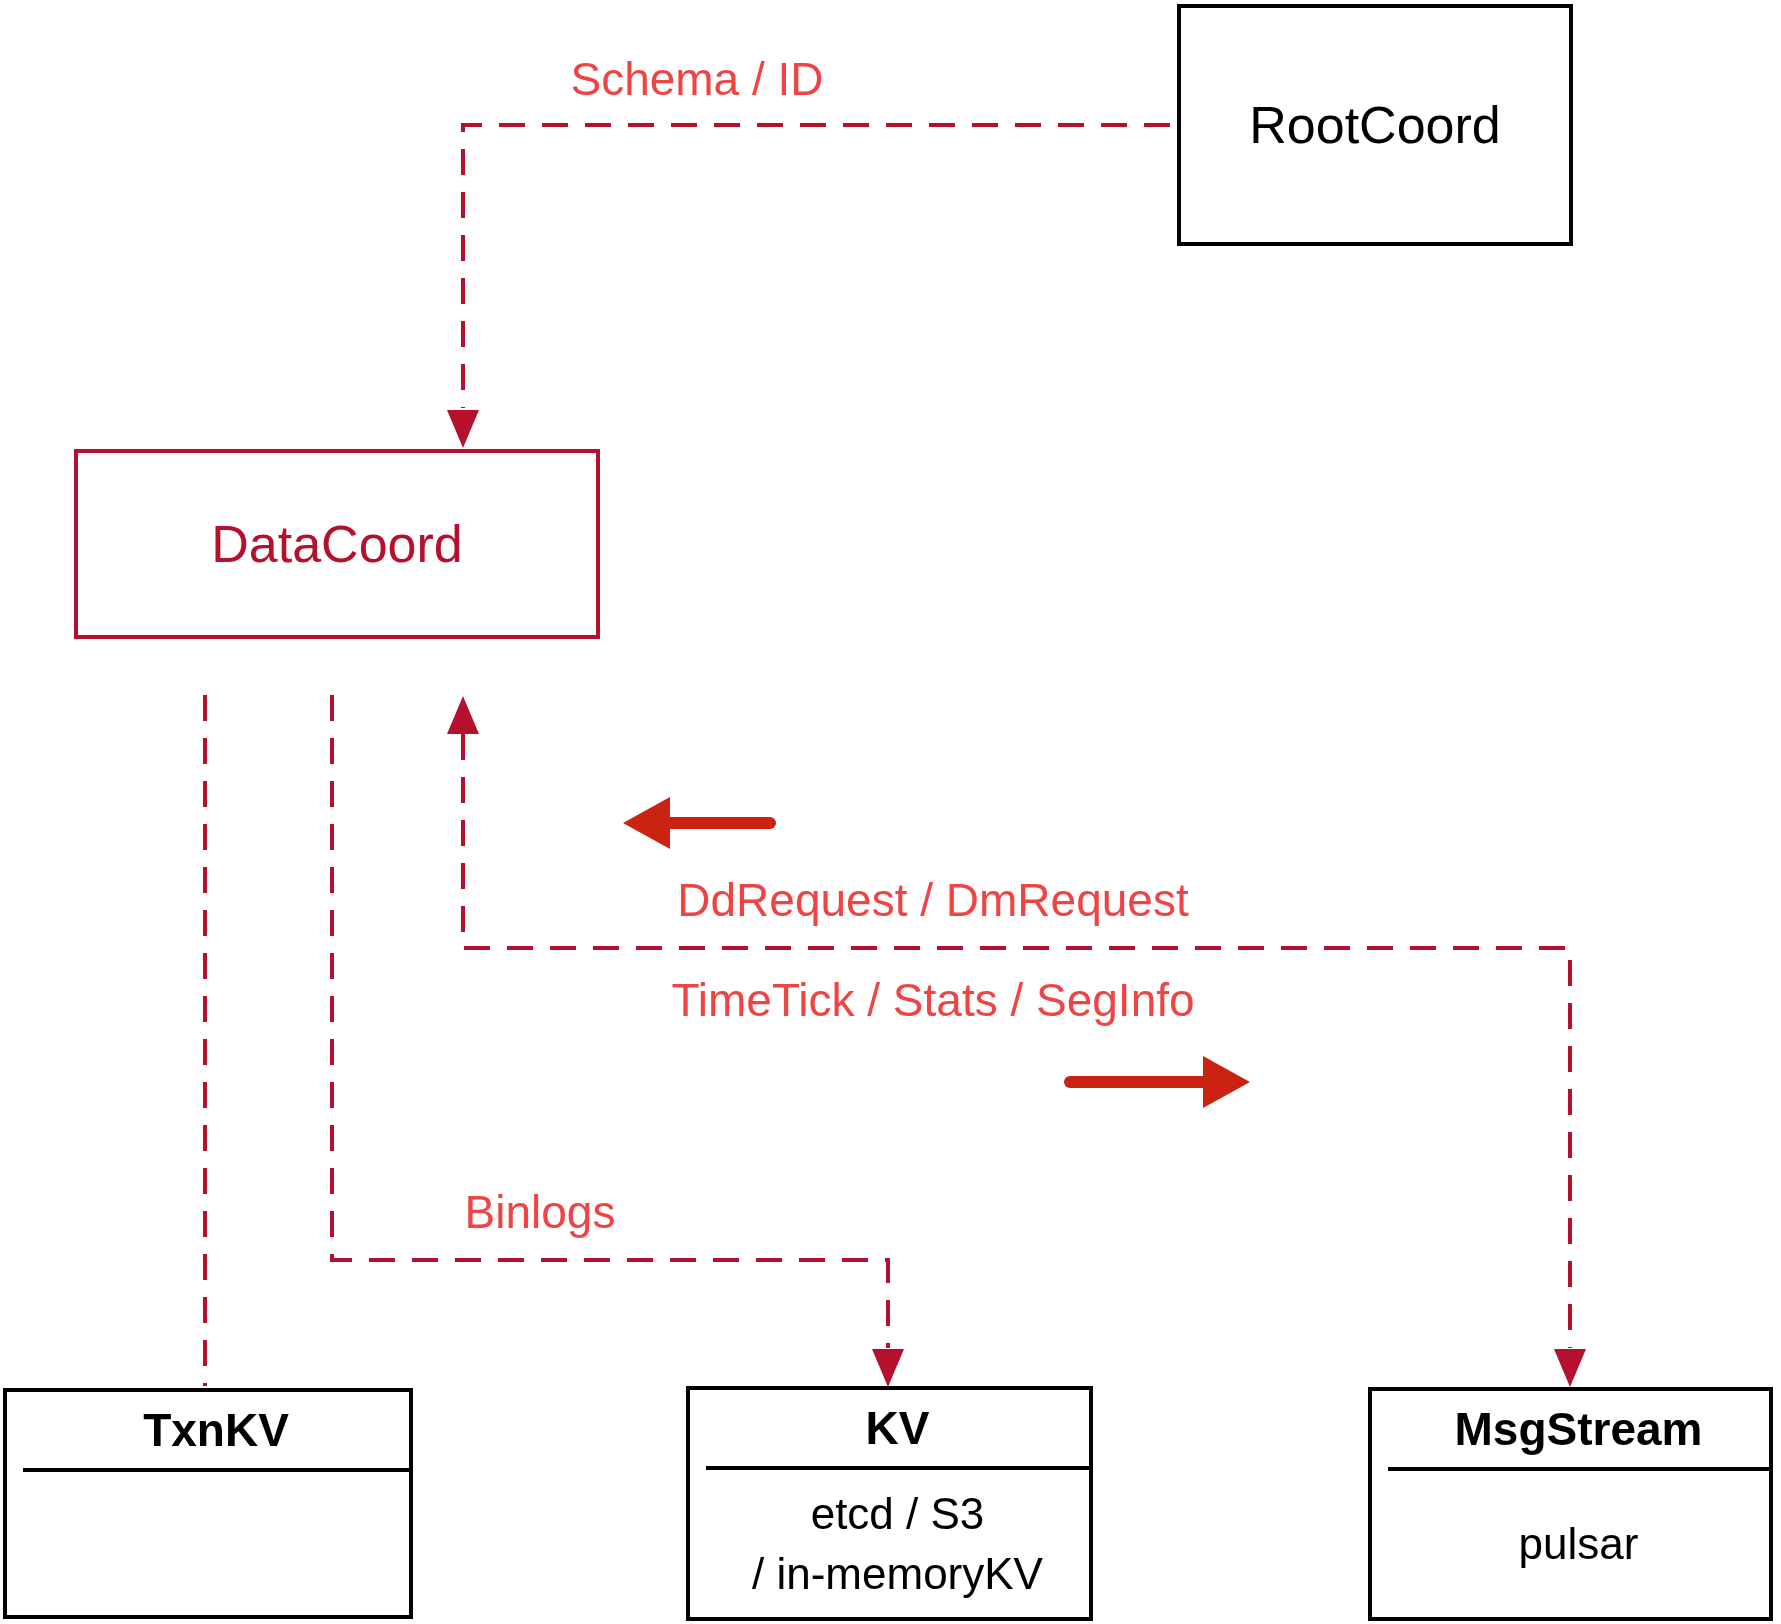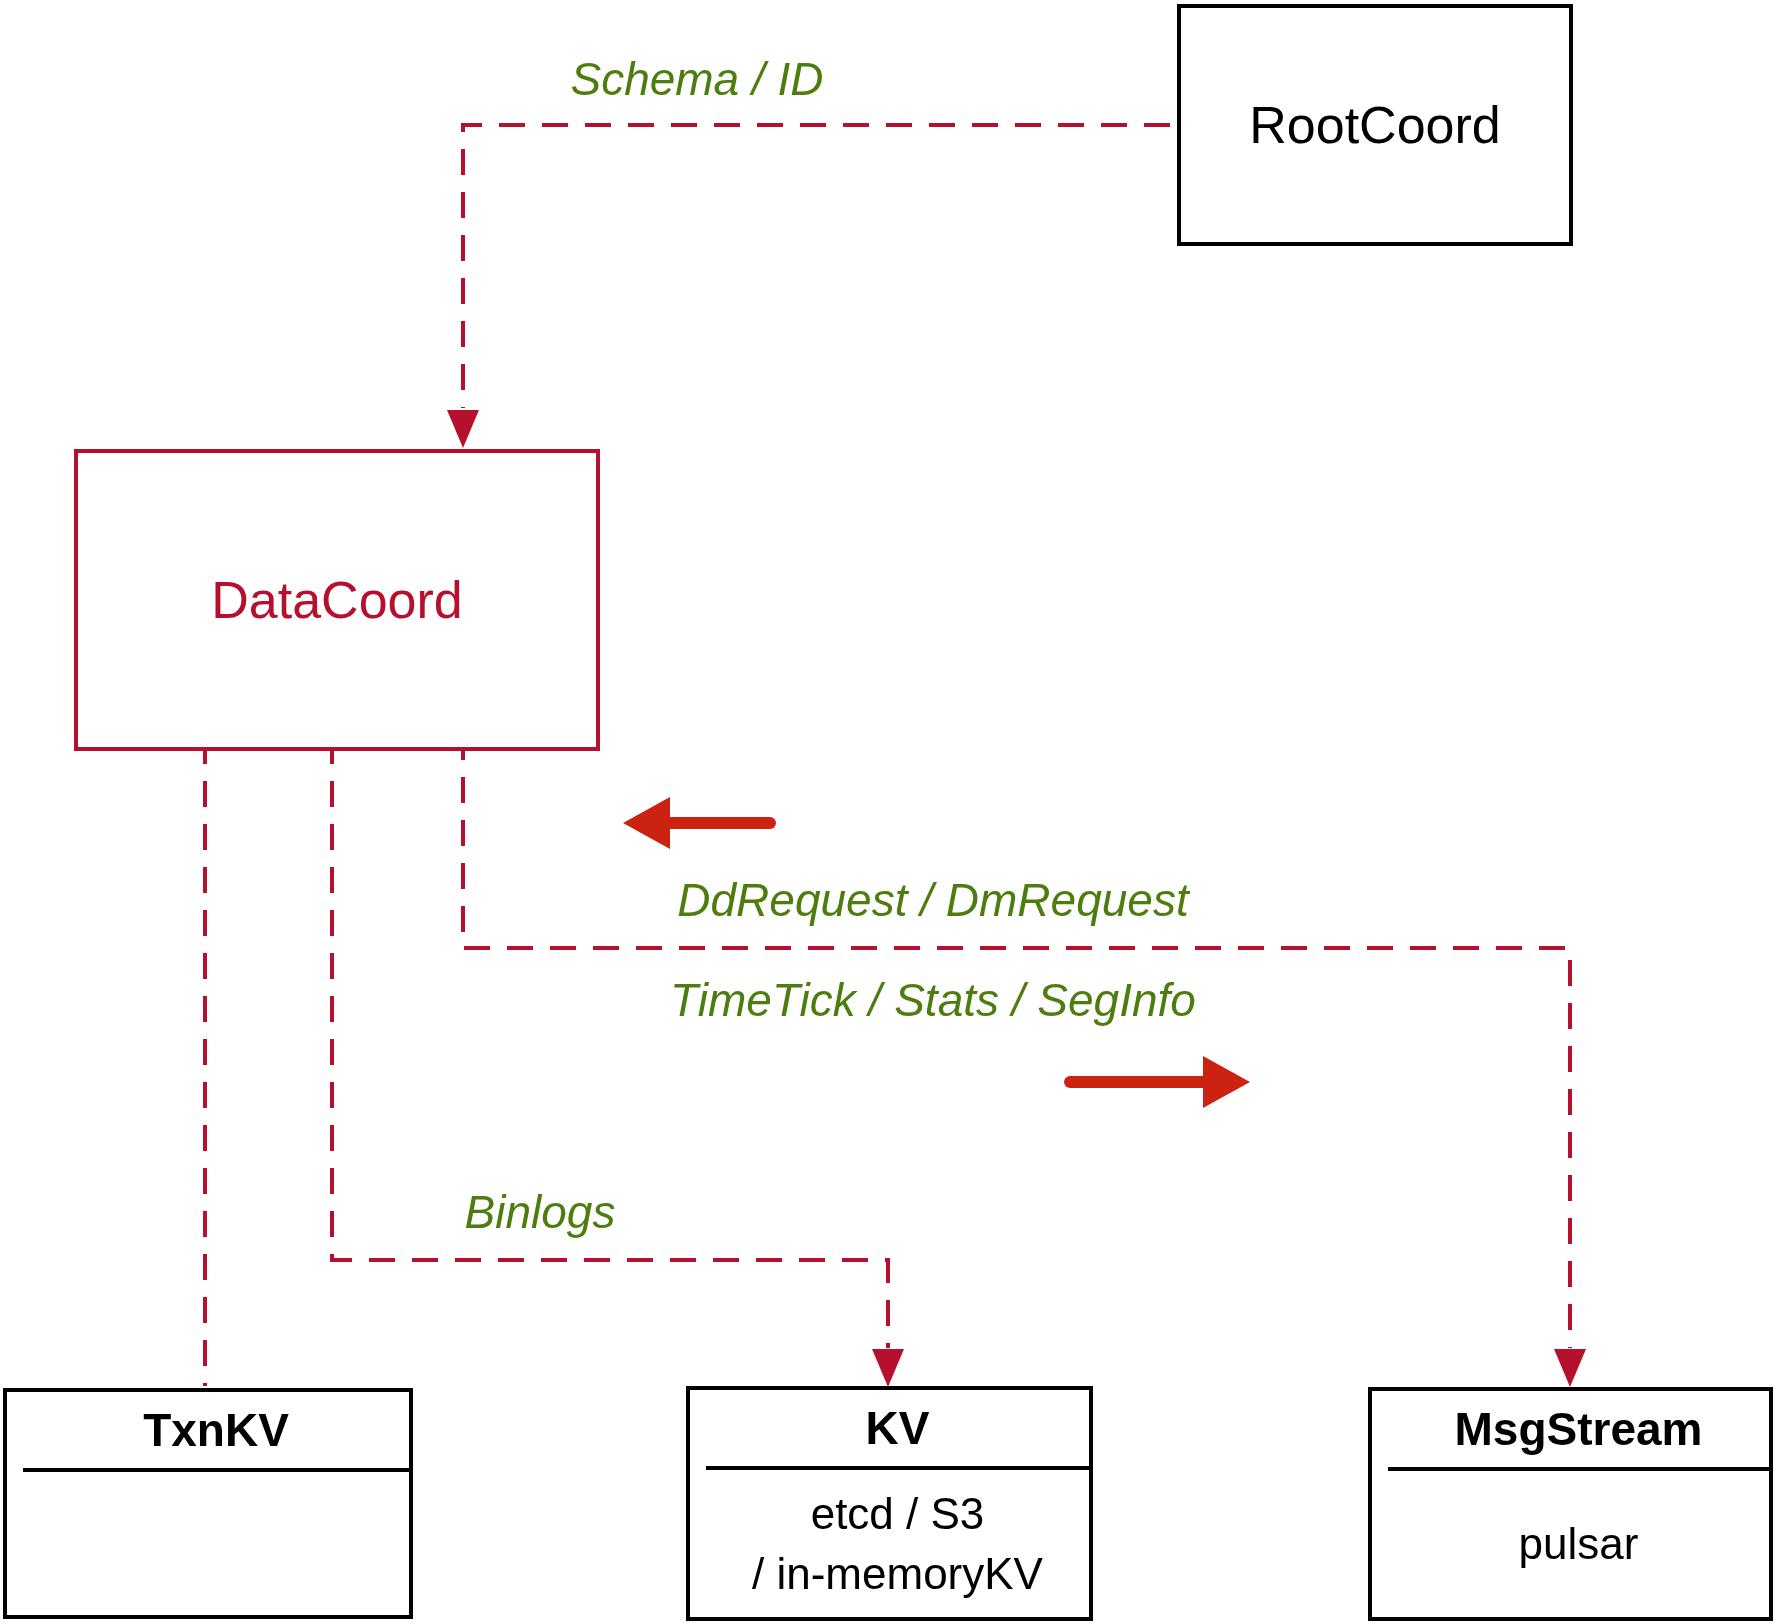--- a/index.html
+++ b/index.html
@@ -54,23 +54,22 @@
     justify-content: center;
     font-size: 44px;
     color: #000000;
     line-height: 1.35;
     text-align: center;
   }
   .edge-label {
     position: absolute;
     transform: translate(-50%, -50%);
     font-size: 46px;
-    color: #4d7c0f;
+    color: #ef4444;
     white-space: nowrap;
-    font-style: italic;
   }
 </style>
 </head>
 <body>
 
 <div id="stage">
 
   <svg id="connector-layer" viewBox="0 0 1781 1624">
 
     <path d="M 1170 125 L 463 125 L 463 408" fill="none" stroke-width="4" stroke-dasharray="26 17" stroke="#b5102d"></path>
@@ -89,21 +88,21 @@
     <polygon points="623,823 670,797 670,849" fill="#cc2211"></polygon>
 
     <line x1="1070" y1="1082" x2="1203" y2="1082" stroke-width="12" stroke-linecap="round" stroke="#cc2211"></line>
     <polygon points="1250,1082 1203,1056 1203,1108" fill="#cc2211"></polygon>
   </svg>
 
   <div class="node node-plain black-border" style="left:1170px; top:4px; width:396px; height:242px;">
     <span class="node-title">RootCoord</span>
   </div>
 
-  <div class="node node-plain red-border" style="left:67px; top:449px; width:526px; height:302px;">
+  <div class="node node-plain red-border" style="left:67px; top:449px; width:526px; height:190px;">
     <span class="node-title red-text">DataCoord</span>
   </div>
 
   <div class="node store-node black-border" style="left:3px; top:1388px; width:410px; height:231px;">
     <div class="store-header">TxnKV</div>
   </div>
 
   <div class="node store-node black-border" style="left:686px; top:1386px; width:407px; height:235px;">
     <div class="store-header">KV</div>
     <div class="store-body">

